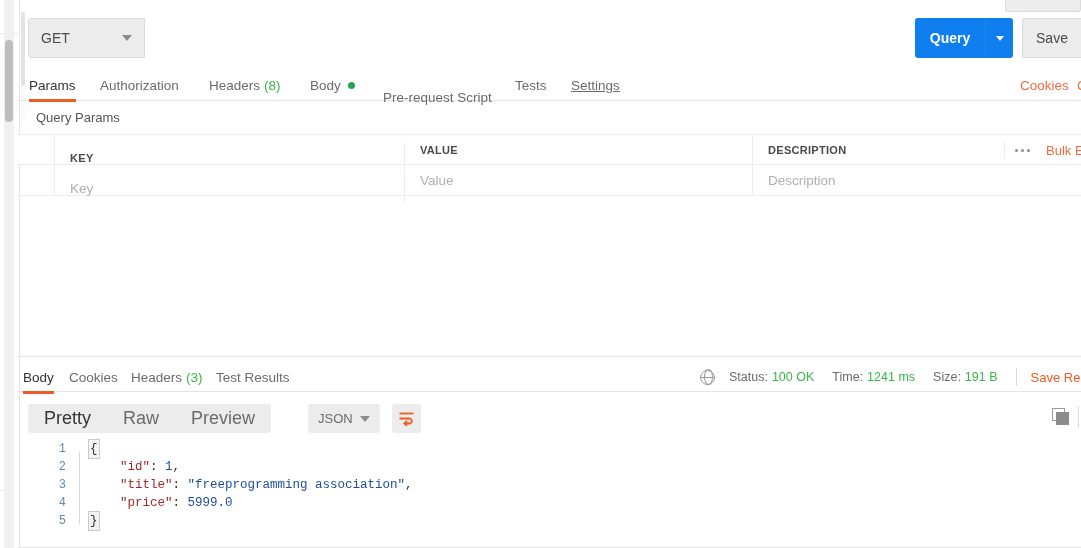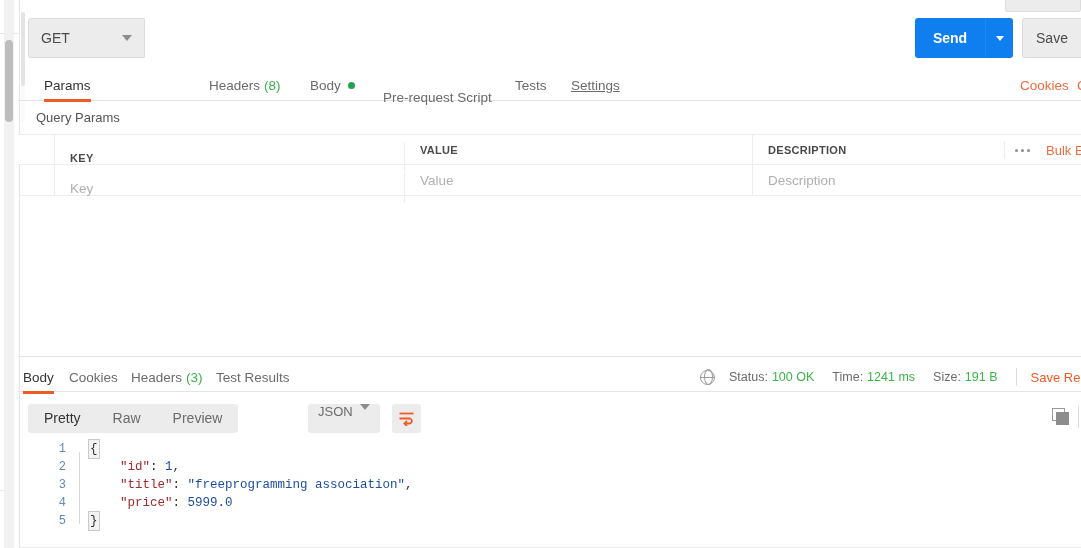--- a/index.html
+++ b/index.html
@@ -168,26 +168,26 @@
   .save-response {
     color: #ef5b25; font-size: 13px; white-space: nowrap; cursor: pointer;
   }
 
   
   .view-seg {
     position: absolute; left: 28px; top: 404px; height: 29px;
     background: #ececec; border-radius: 3px; display: flex; align-items: center;
   }
   .view-seg .seg-item {
-    font-size: 14px; color: #6b6b6b; padding: 0 16px; line-height: 29px; cursor: pointer;
+    font-size: 18px; color: #6b6b6b; padding: 0 16px; line-height: 29px; cursor: pointer;
   }
   .view-seg .seg-item.active { color: #353535; }
   .fmt-select {
     position: absolute; left: 308px; top: 404px; width: 72px; height: 29px;
-    background: #ececec; border-radius: 3px; display: flex; align-items: flex-start;
+    background: #ececec; border-radius: 3px; display: flex; align-items: center;
     padding: 0 10px; cursor: pointer;
   }
   .fmt-select .t { font-size: 13px; color: #6b6b6b; flex: 1; }
   .fmt-select .caret-down { border-top-color: #8d8d8d; }
   .wrap-btn {
     position: absolute; left: 392px; top: 404px; width: 29px; height: 29px;
     background: #ececec; border-radius: 3px; cursor: pointer;
     display: flex; align-items: center; justify-content: center;
   }
   .copy-icon {
@@ -244,30 +244,33 @@
   <div class="panel-divider"></div>
   <div class="inner-scroll-track"></div>
   <div class="inner-scroll-thumb"></div>
 
   <div class="top-cutoff"></div>
 
   <div class="method-box">
     <span class="method-label">GET</span>
     <span class="caret-down"></span>
   </div>
-  <div class="send-btn">Send</div>
+  <div class="send-btn">Query</div>
   <div class="send-caret-btn">
     <span class="caret-down"></span>
   </div>
   <div class="save-btn">Save</div>
 
   <div class="req-tabs" id="req-tabs">
-      <div class="tab active" style="left: 26px;">
+      <div class="tab active" style="left: 11px;">
         <span>Params</span>
         <span class="underline"></span>
+      </div>
+      <div class="tab" style="left: 82px;">
+        <span>Authorization</span>
       </div>
       <div class="tab" style="left: 191px;">
         <span>Headers</span>
         <span class="badge-count">(8)</span>
       </div>
       <div class="tab" style="left: 292px;">
         <span>Body</span>
         <span class="dot-green"></span>
       </div>
       <div class="tab" style="left: 365px; margin-top: 12px;">

